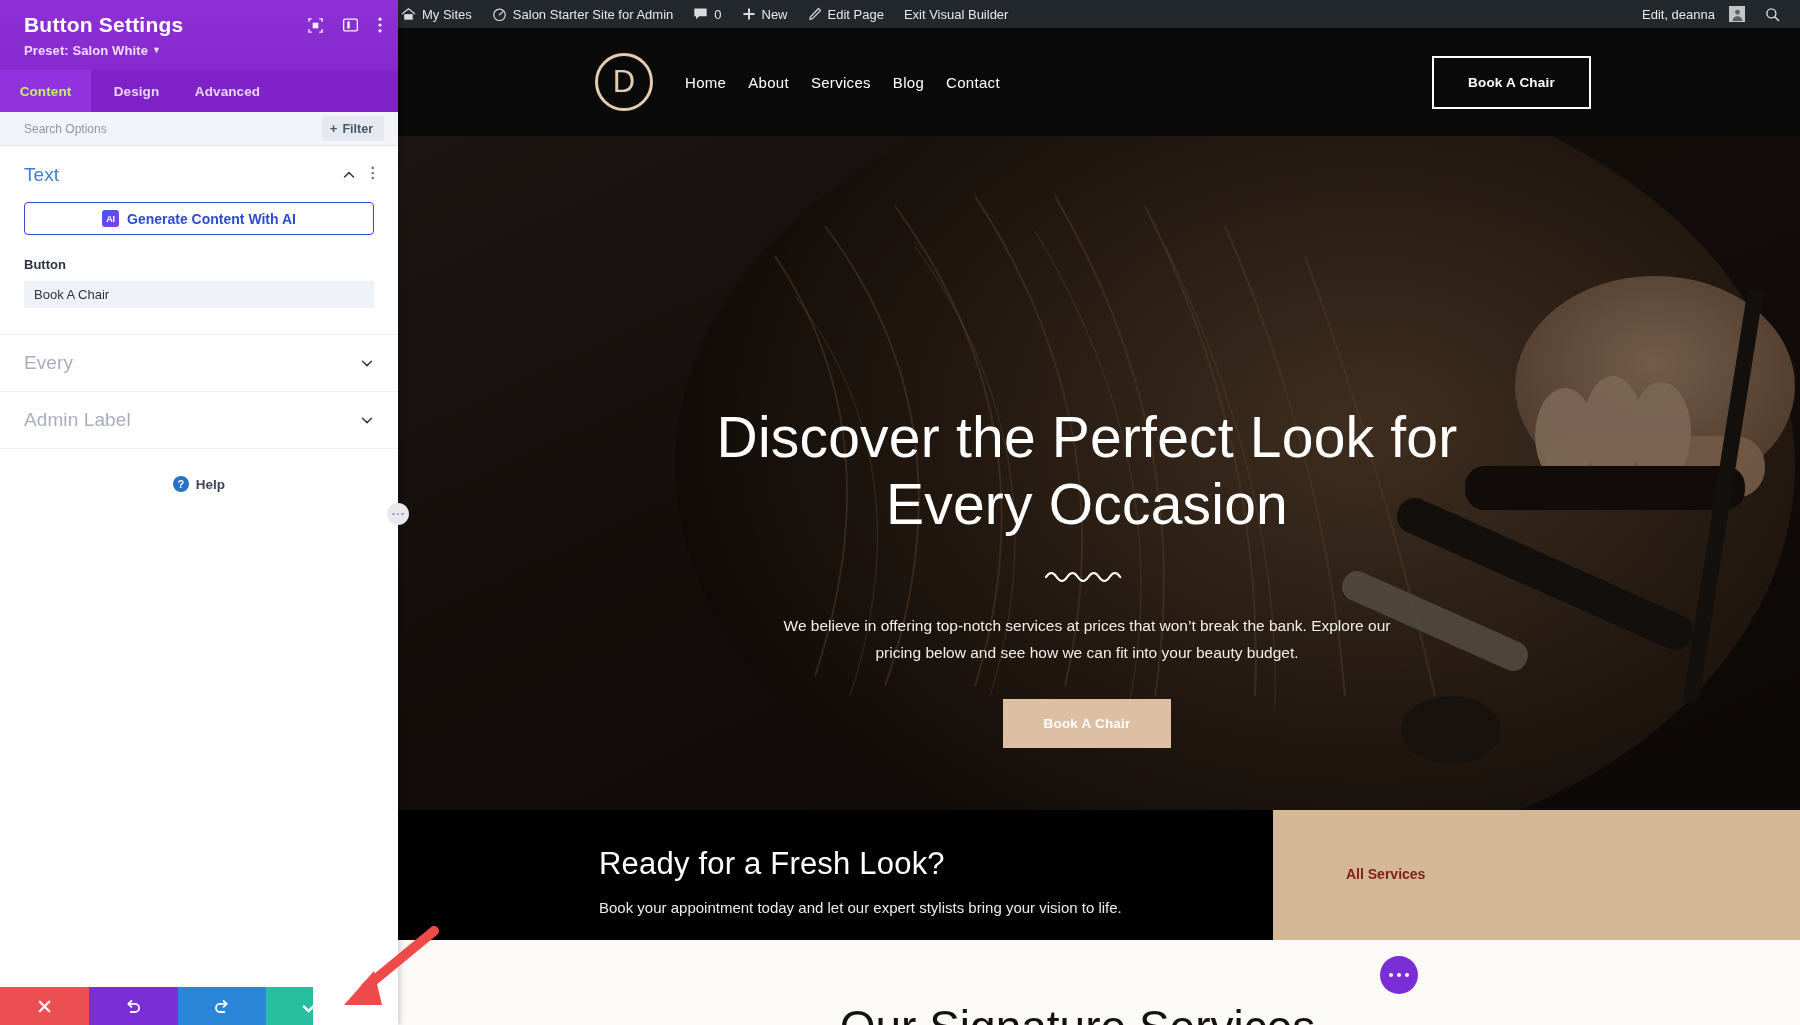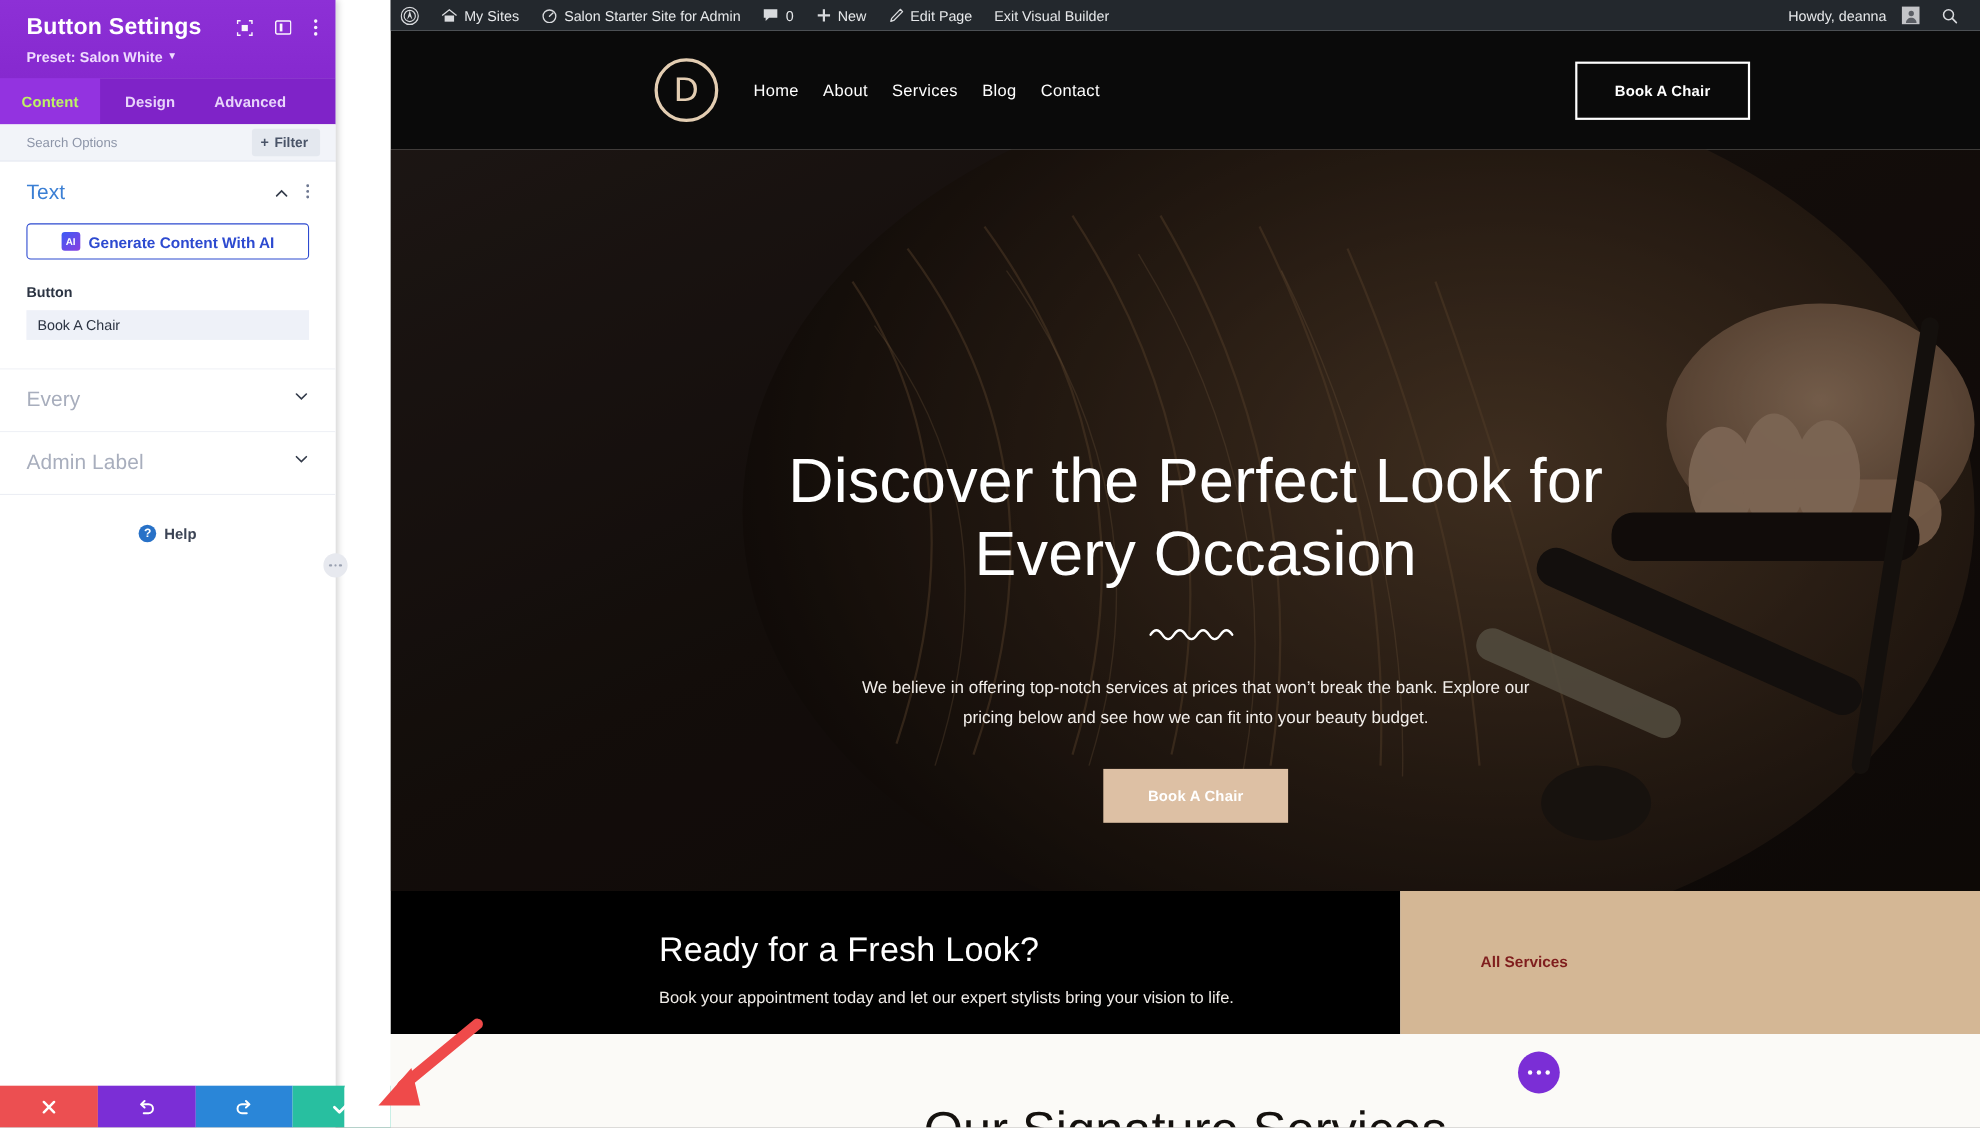--- a/index.html
+++ b/index.html
@@ -7,21 +7,21 @@
     width: 1800px; height: 1025px;
     overflow: hidden;
     font-family: "Liberation Sans", sans-serif;
     background: #ffffff;
   }
   .root { position: relative; width: 1800px; height: 1025px; }
 
   
   .panel {
     position: absolute; left: 0; top: 0;
-    width: 305px; height: 1025px;
+    width: 398px; height: 1025px;
     background: #f7f8fc;
     display: flex; flex-direction: column;
     z-index: 30;
     box-shadow: 2px 0 6px rgba(0,0,0,.18);
   }
   .panel-head {
     background: #8b2fd4;
     background: linear-gradient(180deg,#8d30d6 0%,#8629cf 100%);
     padding: 13px 16px 12px 24px;
     color: #fff; position: relative;
@@ -65,21 +65,21 @@
     background: #e4e8ef; color: #4a5468;
     font-size: 12.5px; font-weight: bold;
     padding: 5px 11px 5px 8px; border-radius: 3px;
     cursor: pointer; display: flex; align-items: center; gap: 5px;
   }
   .filterplus { font-size: 13px; font-weight: bold; }
 
   .panel-body { flex: 1; background: #ffffff; overflow: hidden; }
 
   .section-open { padding: 18px 24px 0; background:#fff; }
-  .sec-head { display: flex; }
+  .sec-head { display: flex; align-items: center; }
   .sec-title { font-size: 19px; color: #3b7fd4; flex: 1; letter-spacing:.1px;}
   .sec-title.closed { color: #a8aebd; }
   .sec-icons { display: flex; align-items: center; gap: 15px; }
   .chev { width: 14px; height: 14px; display:block; }
 
   .ai-btn {
     margin-top: 16px;
     border: 1.5px solid #2d4ad0; border-radius: 4px;
     height: 33px; display: flex; align-items: center; justify-content: center;
     gap: 8px; cursor: pointer; background: #fff;
@@ -439,21 +439,21 @@
     <div class="wpitem">
       <svg width="14" height="14" viewBox="0 0 15 15">
         <path d="M11.2 1.6 13.4 3.8 4.8 12.4 2 13.2l.8-2.8z" stroke="#d8dadd" stroke-width="1.3" fill="none" stroke-linejoin="round"></path>
       </svg>
       <span>Edit Page</span>
     </div>
     <div class="wpitem">Exit Visual Builder</div>
     <div class="spacer"></div>
     <div class="wp-right">
       <div class="wpitem">
-        <span>Howdy, deanna</span>
+        <span>Edit, deanna</span>
         <span class="avatar">
           <svg width="13" height="13" viewBox="0 0 14 14">
             <circle cx="7" cy="4.6" r="2.6" fill="#5b5e64"></circle>
             <path d="M1.8 14c0-3.2 2.4-5.2 5.2-5.2s5.2 2 5.2 5.2z" fill="#5b5e64"></path>
           </svg>
         </span>
       </div>
       <div class="wpitem">
         <svg width="15" height="15" viewBox="0 0 16 16">
           <circle cx="6.8" cy="6.8" r="4.8" stroke="#d8dadd" stroke-width="1.5" fill="none"></circle>

